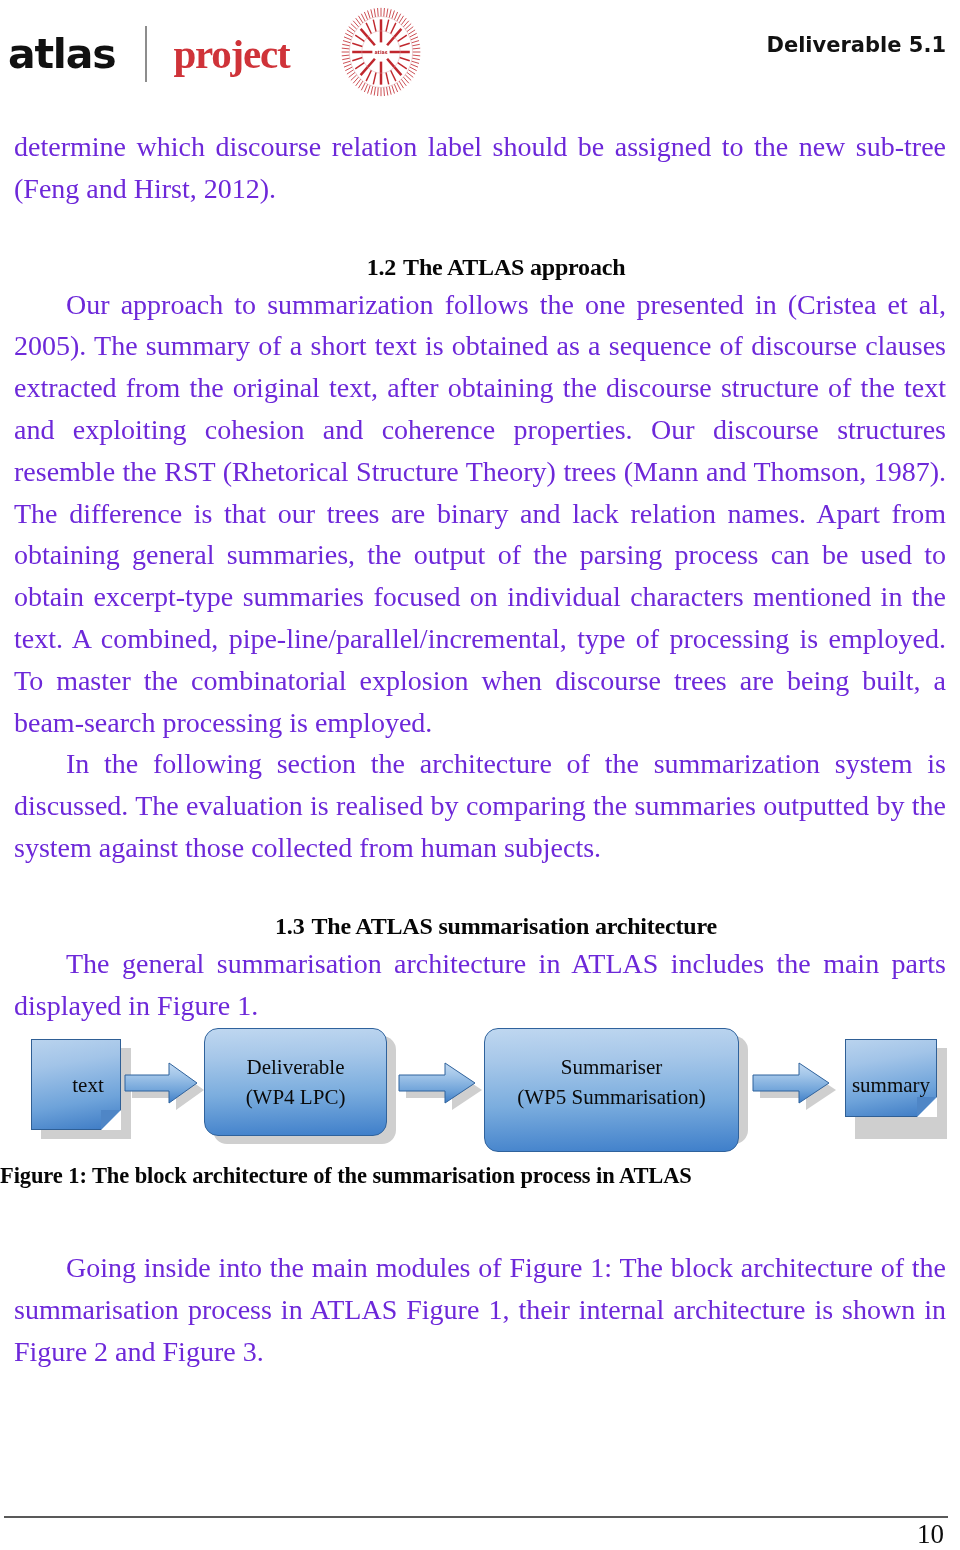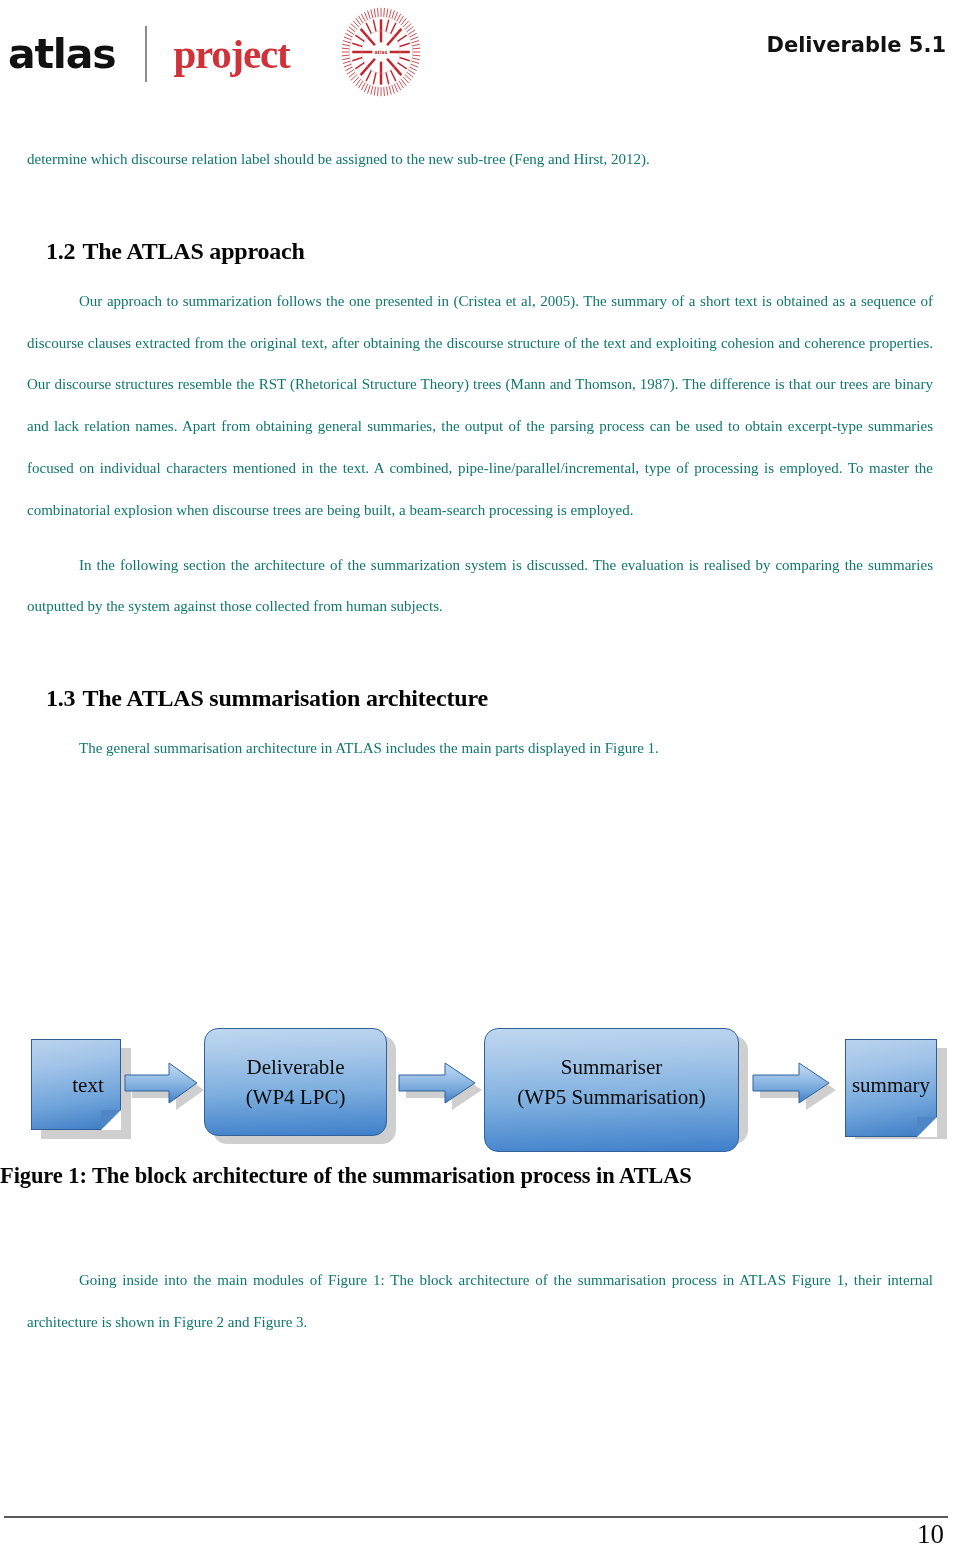--- a/index.html
+++ b/index.html
@@ -56,39 +56,40 @@
     white-space:nowrap;
   }
 
   
   .content{
     position:absolute;
     left:14px; top:126px;
     width:932px;
   }
   p.body{
-    margin:13px;
-    font-size:15px;
+    margin:0;
+    font-size:28px;
     line-height:41.8px;
     text-align:justify;
     text-justify:inter-word;
-    color:#0f766e;
+    color:#6d28d9;
   }
   p.indent{ text-indent:52px; }
   .gap-lg{ height:40px; }
   .gap-sm{ height:21px; }
 
   h2.section{
     margin:0;
     font-size:24px;
     font-weight:700;
     line-height:34px;
     padding-left:32px;
     color:#060606;
     letter-spacing:-0.2px;
+    text-align:center;
   }
   h2.section .num{ margin-right:7px; }
 
   
   .figure-wrap{
     position:absolute;
     left:0; top:1004px;
     width:960px; height:152px;
   }
   .diagram{
@@ -377,21 +378,21 @@
             <stop offset="30%" stop-color="#a3c6e9"></stop>
             <stop offset="70%" stop-color="#6fa3d9"></stop>
             <stop offset="100%" stop-color="#3e7dc6"></stop>
           </linearGradient>
         </defs>
         <polygon points="12,24 58,24 58,12 88,32 58,52 58,40 12,40" fill="#cfcfcf"></polygon>
         <polygon points="5,17 51,17 51,5 81,25 51,45 51,33 5,33" fill="url(#ag3)" stroke="#2f629c" stroke-width="1"></polygon>
       </svg>
     </div>
 
-    <div class="docbox" style="left:845px; top:35px; width:92px; height:98px;">
+    <div class="docbox" style="left:845px; top:35px; width:92px; height:78px;">
       <div class="bx-label" style="top:31px;">summary</div>
       <span class="fold"></span>
       <span class="fold-inner"></span>
     </div>
 
   </div>
 </div>
 
 <div class="fig-caption">Figure 1: The block architecture of the summarisation process in ATLAS</div>
 

